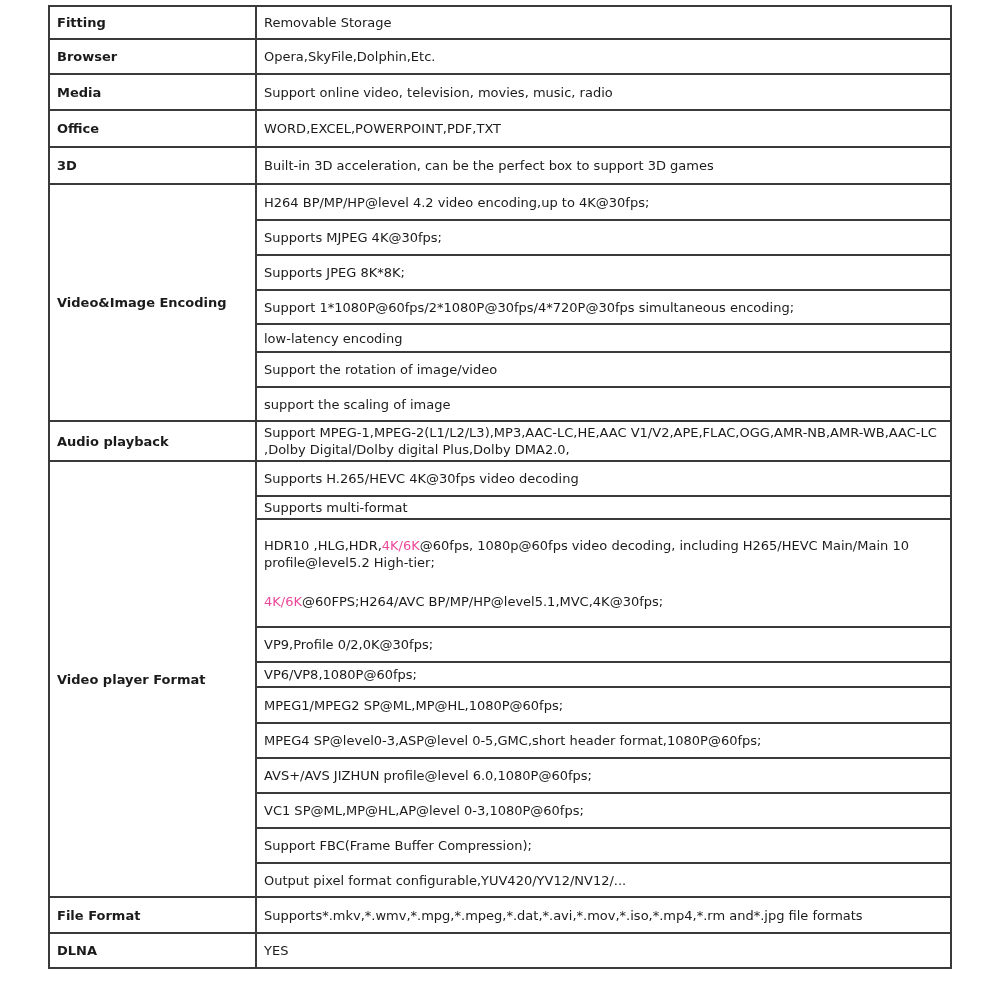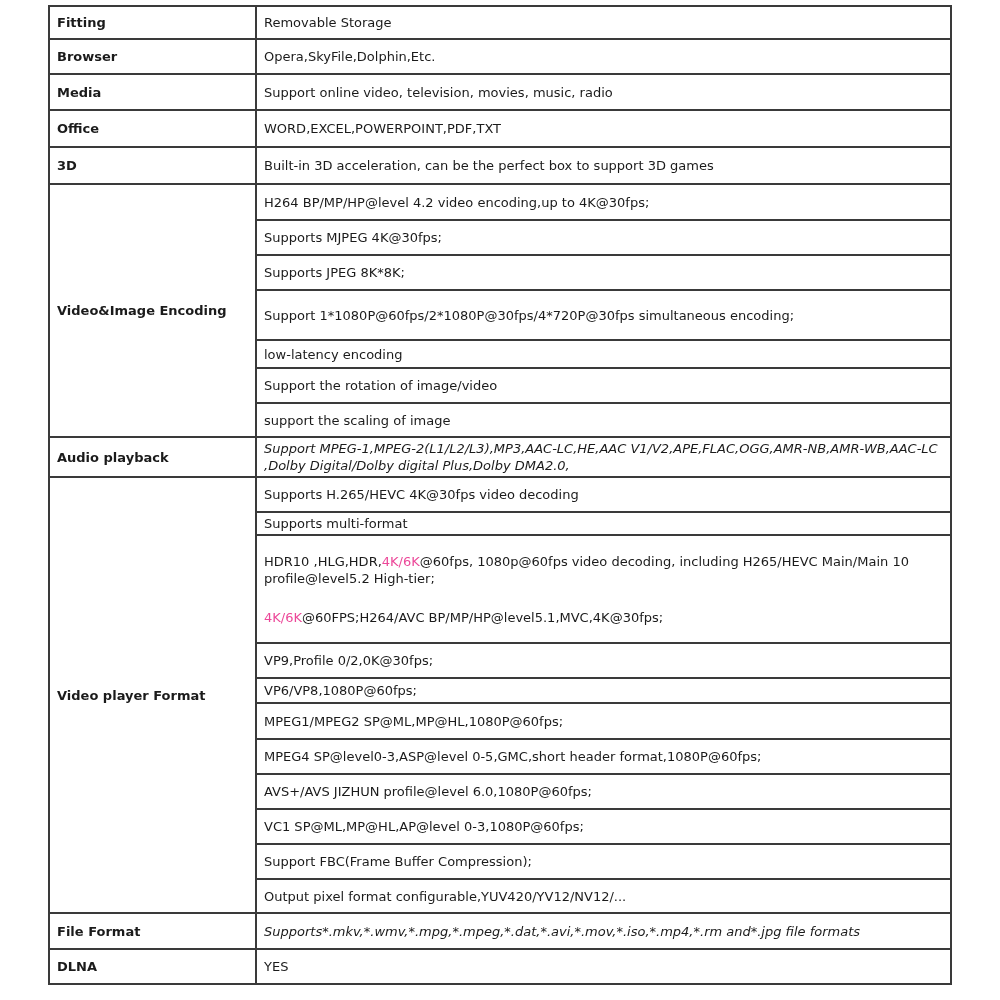--- a/index.html
+++ b/index.html
@@ -34,21 +34,20 @@
   }
   td.label-cell {
     font-weight: bold;
     font-size: 13.5px;
     color: #111111;
   }
   td.tight {
     line-height: 16px;
     padding-top: 1px;
     padding-bottom: 1px;
-    font-style: italic;
   }
   .red-seg {
     color: #ec4899;
   }
   .par + .par {
     margin-top: 22px;
   }
 </style>
 </head>
 <body>
@@ -84,21 +83,21 @@
       <tr style="height:36px">
         <td class="label-cell" rowspan="7">Video&amp;Image Encoding</td>
         <td>H264 BP/MP/HP@level 4.2 video encoding,up to 4K@30fps;</td>
       </tr>
       <tr style="height:35px">
         <td>Supports MJPEG 4K@30fps;</td>
       </tr>
       <tr style="height:35px">
         <td>Supports JPEG 8K*8K;</td>
       </tr>
-      <tr style="height:50px">
+      <tr style="height:34px">
         <td>Support 1*1080P@60fps/2*1080P@30fps/4*720P@30fps simultaneous encoding;</td>
       </tr>
       <tr style="height:28px">
         <td>low-latency encoding</td>
       </tr>
       <tr style="height:35px">
         <td>Support the rotation of image/video</td>
       </tr>
       <tr style="height:34px">
         <td>support the scaling of image</td>

